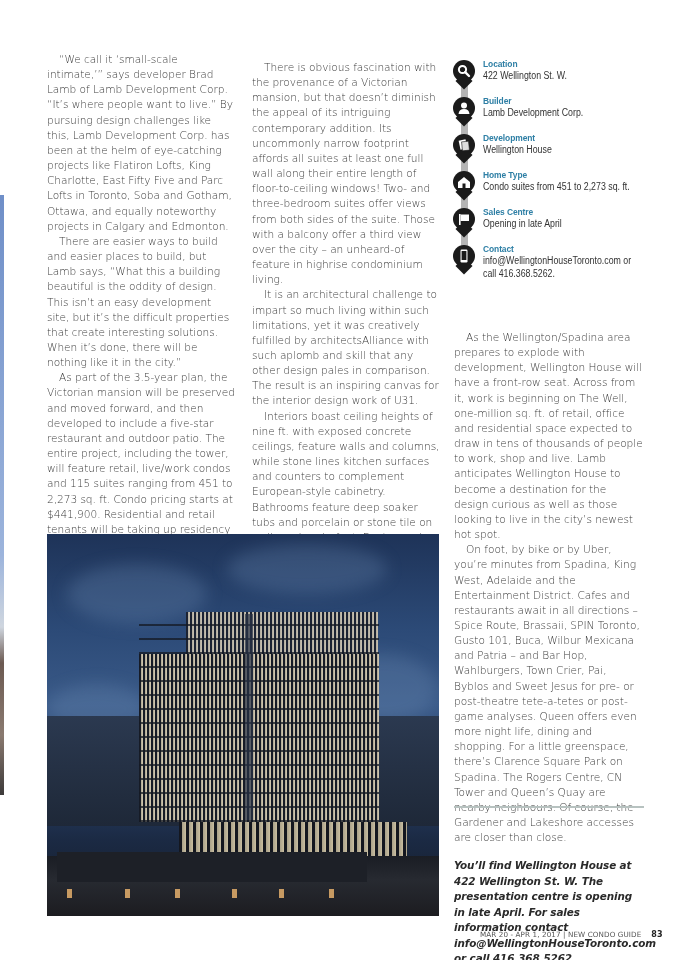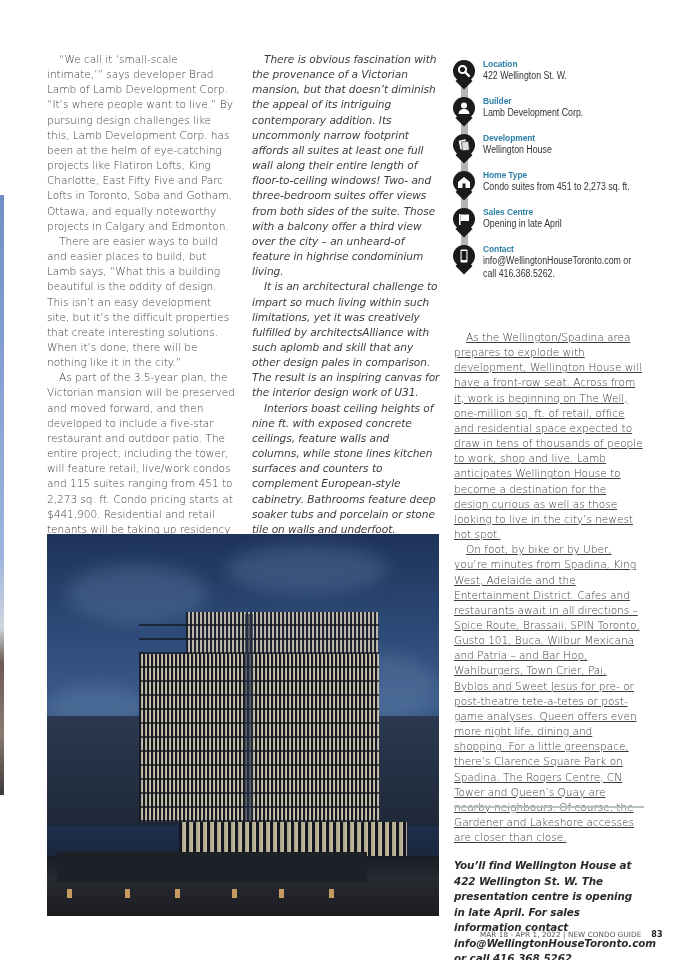--- a/index.html
+++ b/index.html
@@ -10,22 +10,22 @@
       position: absolute; left: 0; top: 195px; width: 4px; height: 600px;
       background: linear-gradient(to bottom, #6f8fc8 0%, #9cb4dc 60%, #cfd6df 72%, #6c5a52 78%, #8a7a70 90%, #3d3a3a 100%);
     }
 
     .col {
       position: absolute; font-size: 10.6px; line-height: 15.15px; letter-spacing: -0.05px;
       color: #3c3c3c; font-weight: 300;
     }
     .col p { text-indent: 12px; }
     .col-1 { left: 47px; top: 52px; width: 188px; }
-    .col-2 { left: 252px; top: 52px; width: 188px; font-style: italic; }
-    .col-3 { left: 454px; top: 330px; width: 190px; text-decoration: underline; }
+    .col-2 { left: 252px; top: 60px; width: 188px; }
+    .col-3 { left: 454px; top: 330px; width: 190px; }
 
     .photo {
       position: absolute; left: 47px; top: 534px; width: 392px; height: 382px; overflow: hidden;
       background: linear-gradient(to bottom, #1e3358 0%, #2c4a77 25%, #3a5a88 45%, #2d4770 60%, #1b2a44 80%, #141a24 100%);
     }
     .cloud { position: absolute; border-radius: 50%; background: rgba(120,150,190,0.25); filter: blur(8px); }
     .skyline { position: absolute; left: 0; bottom: 90px; width: 100%; height: 110px;
       background: linear-gradient(to bottom, #2b3950 0%, #1e2838 100%); }
     .tower-back { position: absolute; left: 139px; top: 78px; width: 192px; height: 210px;
       background: repeating-linear-gradient(to right, #1b2130 0px, #1b2130 2px, #b8b0a0 2px, #cfc7b5 4px),
@@ -185,14 +185,14 @@
   <div class="fg-window" style="left:128px;top:355px;"></div>
   <div class="fg-window" style="left:185px;top:355px;"></div>
   <div class="fg-window" style="left:232px;top:355px;"></div>
   <div class="fg-window" style="left:282px;top:355px;"></div>
 </div>
 
 <div class="rule"></div>
 <div class="callout">You’ll find Wellington House at 422 Wellington St. W. The presentation centre is opening in late April. For sales information contact info@WellingtonHouseToronto.com or call 416.368.5262.</div>
 
 <div class="footer">
-  <span>MAR 18 - APR 1, 2022  |  NEW CONDO GUIDE</span><span class="page-num">83</span>
+  <span>MAR 20 - APR 1, 2017  |  NEW CONDO GUIDE</span><span class="page-num">83</span>
 </div>
 
 </body></html>

